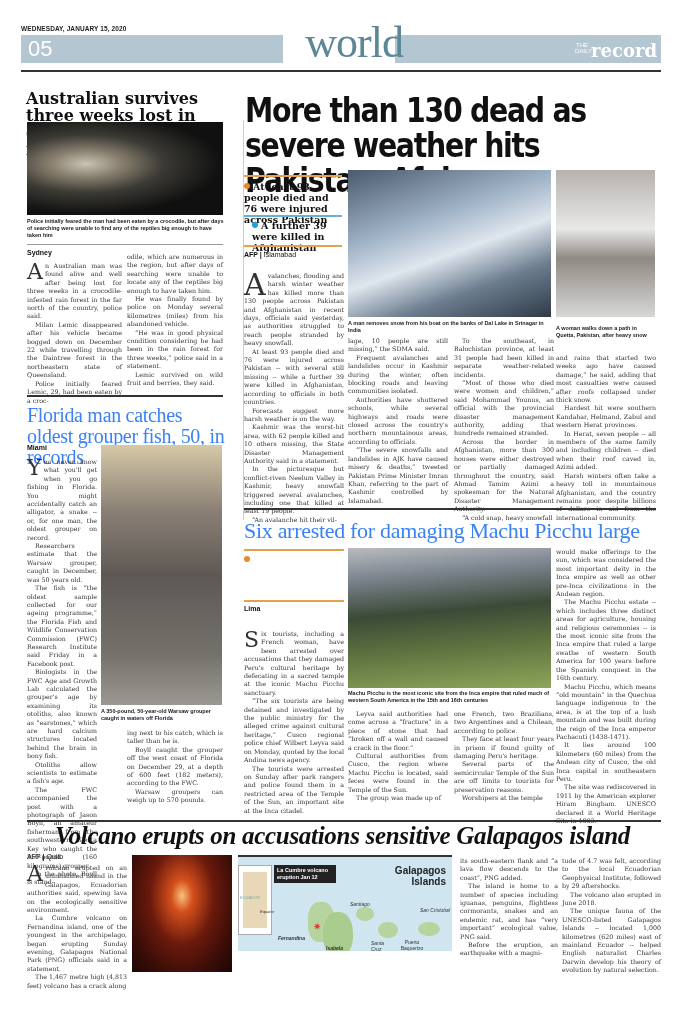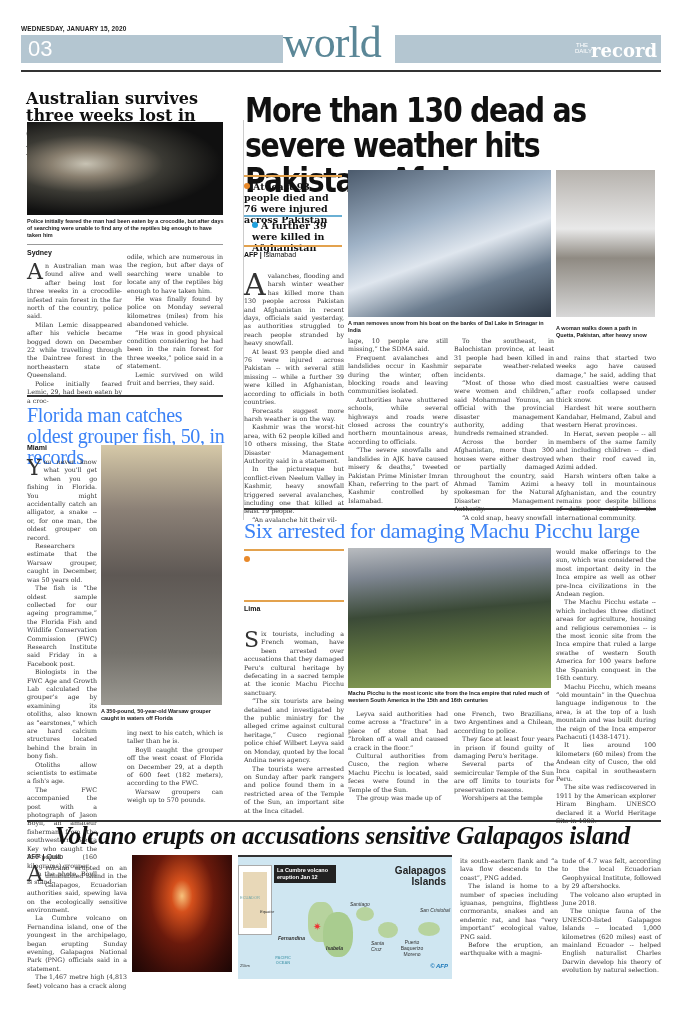--- a/index.html
+++ b/index.html
@@ -3,21 +3,21 @@
 <meta charset="utf-8">
 <style>
 *{box-sizing:border-box;margin:0;padding:0}
 body{width:682px;height:1024px;background:#fff;position:relative;overflow:hidden;font-family:"DejaVu Serif",serif;color:#222}
 .abs{position:absolute}
 .sans{font-family:"Liberation Sans",sans-serif}
 .dateline{left:21px;top:25px;font:bold 6.5px "Liberation Sans",sans-serif;letter-spacing:.1px;color:#222}
 .bandL{left:21px;top:35px;width:262px;height:28px;background:#b4c6d1}
 .bandR{left:395px;top:35px;width:266px;height:28px;background:#b4c6d1}
 .pageno{left:28px;top:36px;font:300 22px "Liberation Sans",sans-serif;color:#fff}
-.section{left:283px;top:18px;width:110px;text-align:left;font:44px "Liberation Serif",serif;color:#5b8797;letter-spacing:-1px;line-height:50px}
+.section{left:293px;top:18px;width:110px;text-align:right;font:44px "Liberation Serif",serif;color:#5b8797;letter-spacing:-1px;line-height:50px}
 .brand{right:25px;top:40px;font:bold 18px "DejaVu Serif",serif;color:#fff}
 .brand small{font:6px "Liberation Sans",sans-serif;display:inline-block;line-height:6px;vertical-align:4px;margin-right:2px;text-align:center}
 .topRule{left:21px;top:70px;width:640px;height:1.5px;background:#333}
 .hl1{font:bold 16px/17px "DejaVu Serif",serif;color:#111}
 .big{font:bold 33px/35px "DejaVu Sans",sans-serif;letter-spacing:-1.5px;color:#111;transform:scaleX(.86);transform-origin:left}
 .hl3{font:22px/24px "Liberation Serif",serif;color:#3b82f6;letter-spacing:-.3px}
 .volc{font:italic bold 25px/28px "Liberation Serif",serif;color:#111;letter-spacing:-.3px}
 .cap{font:bold 5.5px/7px "Liberation Sans",sans-serif;color:#222}
 .by{font:bold 7px "Liberation Sans",sans-serif;color:#111}
 .by span{font-weight:normal}
@@ -31,21 +31,21 @@
 .orule{height:1.5px;background:#e3a24e}
 .brule{height:1.5px;background:#6ab0d4}
 .img{background:#555}
 </style>
 </head>
 <body>
 
 <div class="abs dateline">WEDNESDAY, JANUARY 15, 2020</div>
 <div class="abs bandL"></div>
 <div class="abs bandR"></div>
-<div class="abs pageno">03</div>
+<div class="abs pageno">05</div>
 <div class="abs section">world</div>
 <div class="abs brand"><small style="width:14px">THE DAILY</small><span>record</span></div>
 <div class="abs topRule"></div>
 
 <div class="abs hl1" style="left:26px;top:90px;width:212px">Australian survives three weeks lost in crocodile-infested forest</div>
 <div class="abs img" style="left:27px;top:122px;width:196px;height:93px;background:radial-gradient(ellipse at 30% 45%,#c8c3b4 0,#8a8070 18%,#3b3a34 40%,#101010 70%)"></div>
 <div class="abs cap" style="left:27px;top:218px;width:198px">Police initially feared the man had been eaten by a crocodile, but after days of searching were unable to find any of the reptiles big enough to have taken him</div>
 <div class="abs rule" style="left:27px;top:244px;width:196px"></div>
 <div class="abs by" style="left:27px;top:249px">Sydney</div>
 <div class="abs txt" style="left:27px;top:262px;width:95px">
@@ -154,21 +154,21 @@
 
 <div class="abs volc" style="left:55px;top:822px;width:600px">Volcano erupts on accusations sensitive Galapagos island</div>
 <div class="abs by" style="left:27px;top:853px"><span>AFP</span> | <span style="font-weight:normal">Quito</span></div>
 <div class="abs txt" style="left:27px;top:864px;width:100px">
   <p class="first"><span class="drop">A</span><span>volcano erupted on an uninhabited island in the Galapagos, Ecuadorian authorities said, spewing lava on the ecologically sensitive environment.</span></p>
   <p>La Cumbre volcano on Fernandina island, one of the youngest in the archipelago, began erupting Sunday evening, Galapagos National Park (PNG) officials said in a statement.</p>
   <p>The 1,467 metre high (4,813 feet) volcano has a crack along</p>
 </div>
 <div class="abs img" style="left:132px;top:855px;width:100px;height:117px;background:radial-gradient(ellipse at 50% 35%,#f7c27c 0,#d5501c 15%,#6b1a0c 45%,#3a0d08 75%,#1b0605 100%)"></div>
 
-<div class="abs" style="left:238px;top:855px;width:214px;height:124px;background:#cfe6f1;border-top:2px solid #333;overflow:hidden">
+<div class="abs" style="left:238px;top:855px;width:214px;height:96px;background:#cfe6f1;border-top:2px solid #333;overflow:hidden">
   <div class="abs" style="left:0;top:8px;width:34px;height:70px;background:#fff;border:1px solid #aaa">
       <div style="position:absolute;left:4px;top:6px;width:24px;height:56px;background:#e8d8b8"></div>
     </div>
   <div class="abs sans" style="left:36px;top:8px;width:62px;background:#222;color:#fff;font:bold 5.5px/7px 'Liberation Sans',sans-serif;padding:2px 3px">La Cumbre volcano eruption Jan 12</div>
   <div class="abs" style="right:6px;top:8px;width:60px;text-align:right;font:bold 10px/11px 'Liberation Sans',sans-serif;color:#222">Galapagos Islands</div>
   <div class="abs" style="left:70px;top:45px;width:26px;height:40px;border-radius:40%;background:#b7d39e"></div>
   <div class="abs" style="left:85px;top:55px;width:30px;height:45px;border-radius:45%;background:#a9cc8f"></div>
   <div class="abs" style="left:118px;top:50px;width:18px;height:14px;border-radius:50%;background:#b7d39e"></div>
   <div class="abs" style="left:140px;top:65px;width:20px;height:16px;border-radius:50%;background:#b7d39e"></div>
   <div class="abs" style="left:180px;top:65px;width:22px;height:14px;border-radius:50%;background:#b7d39e"></div>

